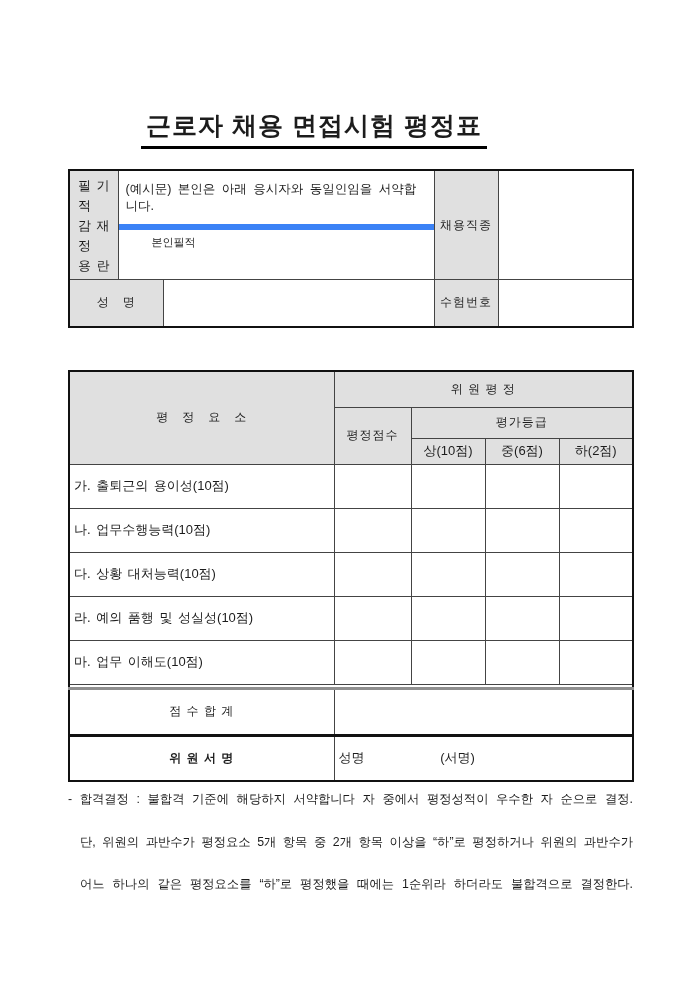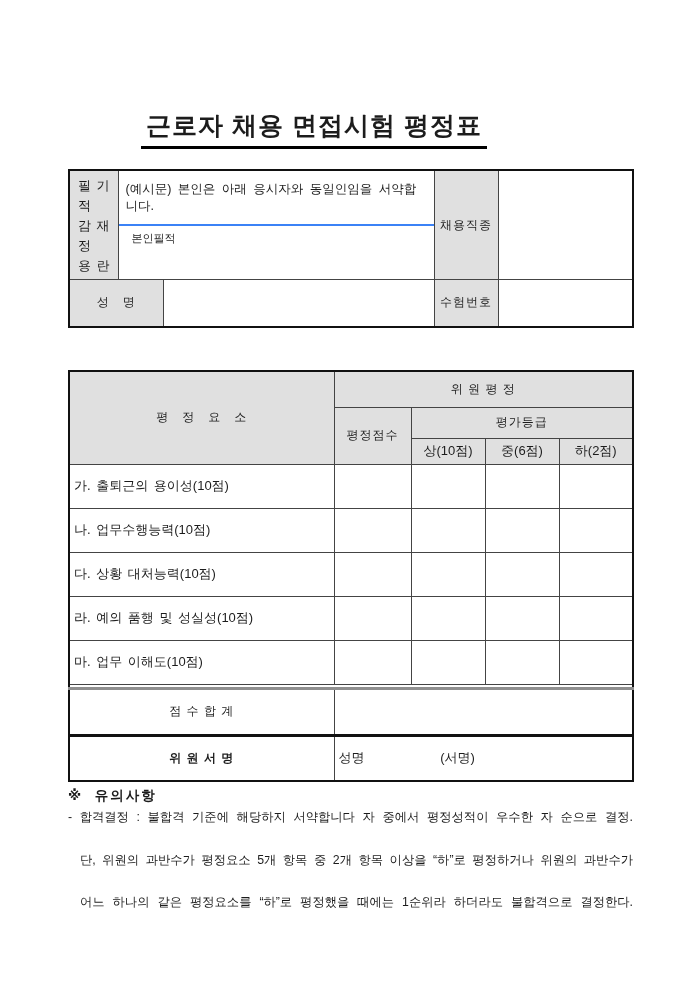--- a/index.html
+++ b/index.html
@@ -25,23 +25,23 @@
   .ws{white-space:pre;}
 
   
   .t1{position:absolute;left:68px;top:169px;width:564px;border:2px solid #111;}
   .t1 .rowA{height:109px;}
   .t1 .rowB{height:47px;}
   .pen-cell{vertical-align:middle;}
   .vcols{display:flex;justify-content:space-between;height:93px;padding:7px 8px;}
   .vcol{display:flex;flex-direction:column;justify-content:space-between;font-size:13px;line-height:1;}
   .split{display:flex;flex-direction:column;height:108px;}
-  .split-top{height:53px;border-bottom:2px solid #3b82f6;display:flex;align-items:center;
+  .split-top{height:53px;border-bottom:6px solid #3b82f6;display:flex;align-items:center;
              padding:0 7px;font-size:12.5px;word-spacing:3px;}
-  .split-bottom{flex:1;padding:5px 13px;font-size:11px;}
+  .split-bottom{flex:1;padding:5px 13px;font-size:11px;margin-left:20px;}
   .hdr{font-size:12px;letter-spacing:1px;}
 
   
   .t2{position:absolute;left:68px;top:370px;width:564px;border:2px solid #111;}
   .t2 .h1{height:36px;}
   .t2 .h2{height:31px;}
   .t2 .h3{height:26px;}
   .t2 .drow{height:44px;}
   .t2 .drow td.lbl{padding-left:4px;font-size:13px;word-spacing:2px;margin-left:30px;}
   .t2 tr.sep td{height:2px;border-top:1px solid #333;border-bottom:3px solid #8f8f8f;background:#fff;}
@@ -184,19 +184,18 @@
       <td class="c hdr ws bold">위 원 서 명</td>
       <td colspan="4" class="sign-val">
         <span>성명</span>
         <span class="sign-mark">(서명)</span>
       </td>
     </tr>
   </tbody>
     </table>
 
   <div class="notes">
-    <div class="notes-title">※  유의사항</div>
     <div class="note-line note-first">- 합격결정 : 불합격 기준에 해당하지 서약합니다 자 중에서 평정성적이 우수한 자 순으로 결정.</div>
     <div class="note-line note-cont">단, 위원의 과반수가 평정요소 5개 항목 중 2개 항목 이상을 “하”로 평정하거나 위원의 과반수가</div>
     <div class="note-line note-cont">어느 하나의 같은 평정요소를 “하”로 평정했을 때에는 1순위라 하더라도 불합격으로 결정한다.</div>
   </div>
 
 </div>
 
 </body></html>

